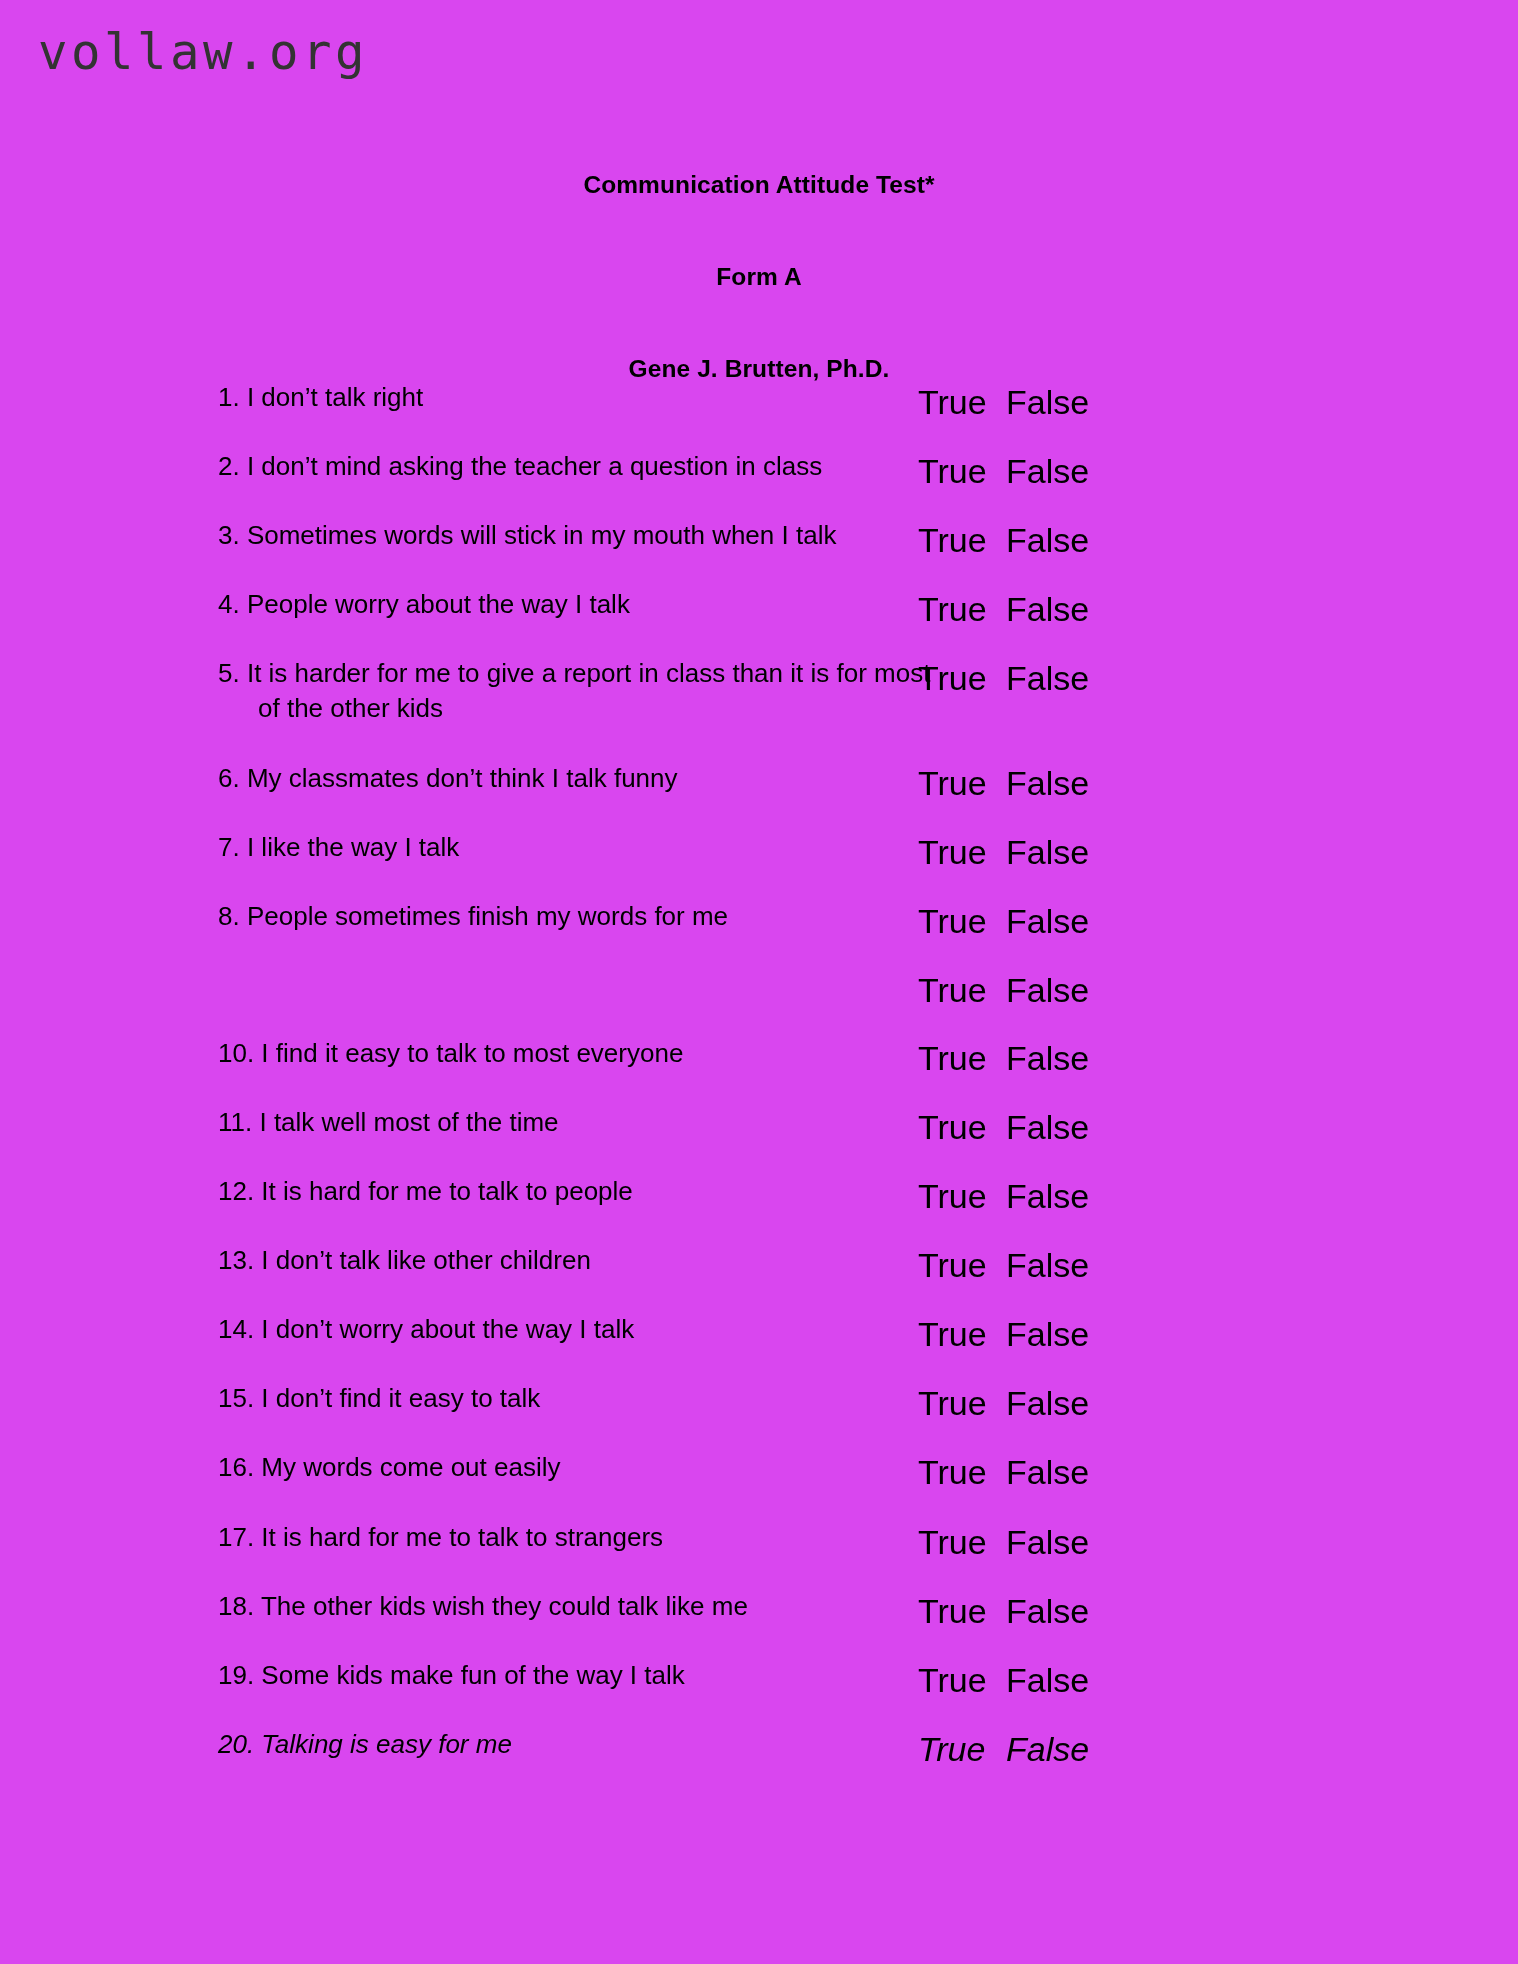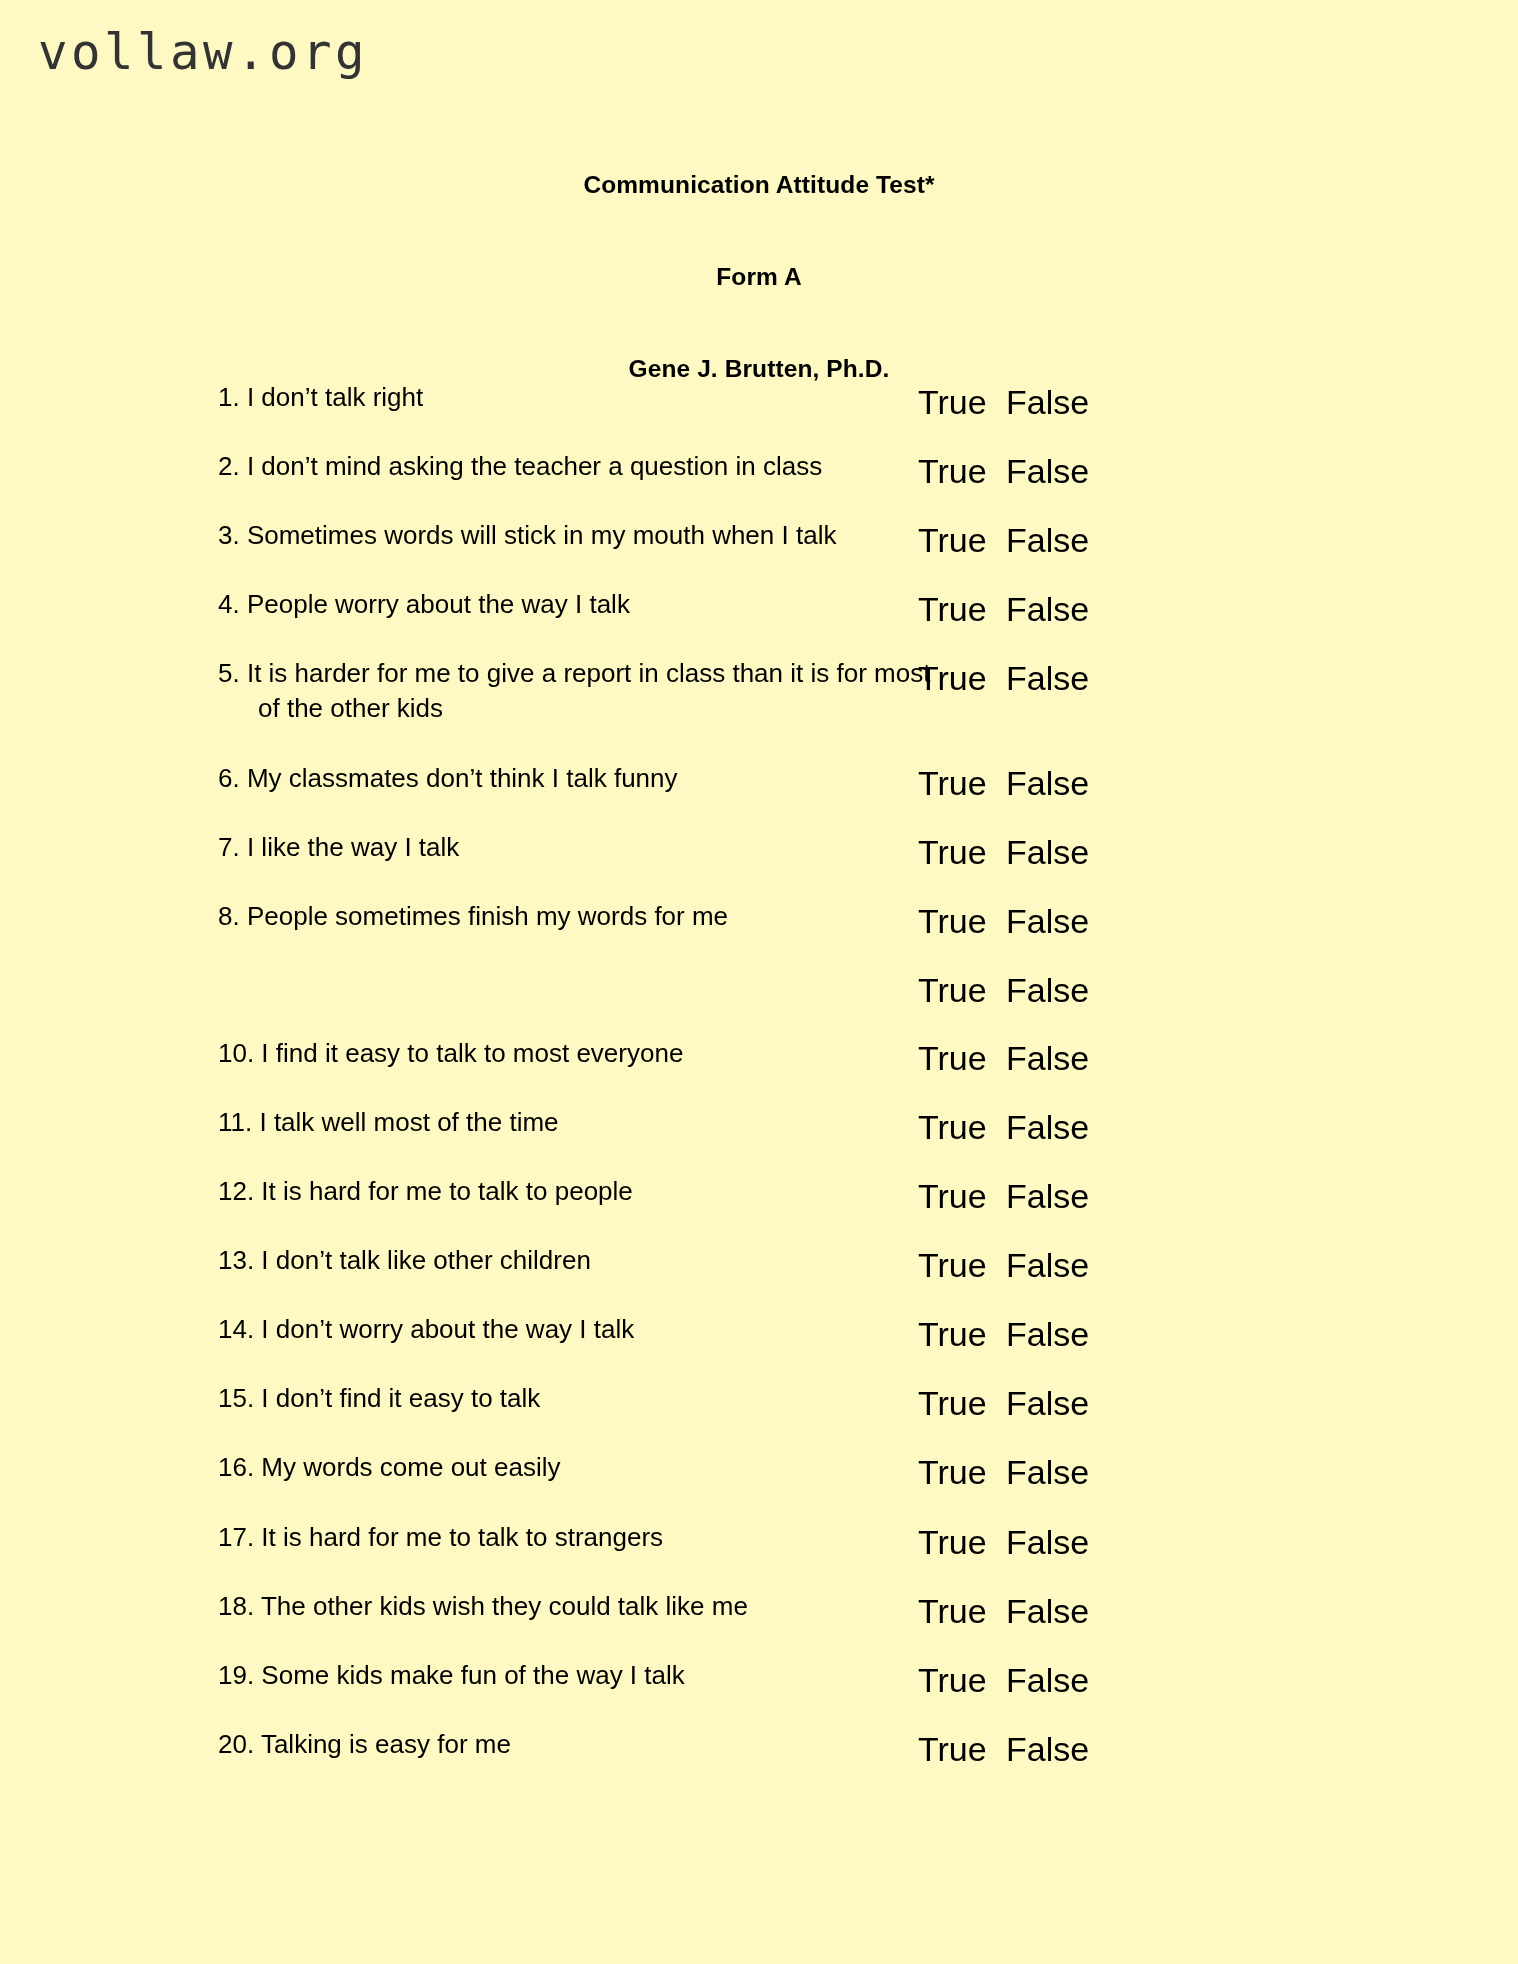--- a/index.html
+++ b/index.html
@@ -12,21 +12,21 @@
     height: 1964px;
     position: relative;
     font-family: "Liberation Sans", sans-serif;
     color: #000000;
     overflow: hidden;
   }
 
   .page {
     position: absolute;
     inset: 0;
-    background: #fef9c3;
+    background: #d946ef;
   }
 
   
   .watermark {
     position: absolute;
     left: 38px;
     top: 28px;
     font-family: "DejaVu Sans Mono", "Liberation Mono", monospace;
     font-size: 49px;
     letter-spacing: 3.5px;
@@ -62,21 +62,21 @@
     width: 1080px;
   }
 
   .q-row {
     position: relative;
     display: flex;
     align-items: flex-start;
     min-height: 34px;
     margin-bottom: 34px;
   }
-  .q-row:last-child { margin-bottom: 0; }
+  .q-row:last-child { margin-bottom: 0; font-style: italic; }
 
   .q-text {
     width: 700px;
     flex: 0 0 700px;
     font-size: 26px;
     line-height: 1.35;
     color: #000000;
     padding-left: 40px;
     text-indent: -40px;
     white-space: normal;

